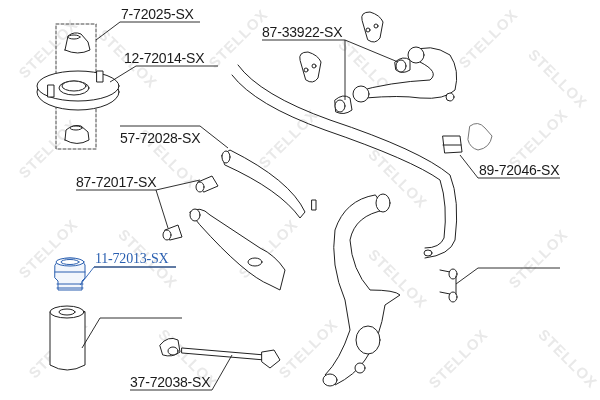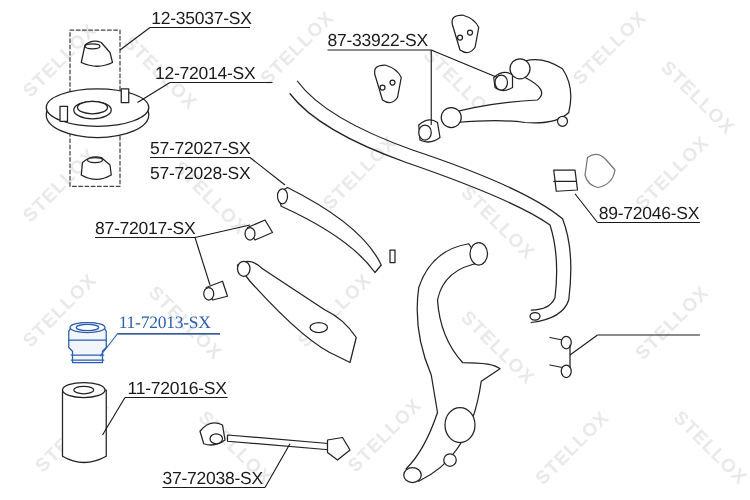--- a/index.html
+++ b/index.html
@@ -182,23 +182,21 @@
       <polyline points="478,268 560,268"></polyline>
         <line x1="478" y1="268" x2="456" y2="284"></line>
       <polyline points="100,318 182,318"></polyline>
         <line x1="100" y1="318" x2="82" y2="348"></line>
       <polyline points="130,390 212,390"></polyline>
         <line x1="212" y1="390" x2="232" y2="355"></line>
     </g>
     <polyline points="94,267 176,267" fill="none" stroke="#2a5fb0" stroke-width="1"></polyline>
   </svg>
 
-  <span class="label" style="left:121px;top:6px">12-35037-SX</span>
+  <span class="label" style="left:121px;top:6px">7-72025-SX</span>
   <span class="label" style="left:124px;top:50px">12-72014-SX</span>
   <span class="label" style="left:262px;top:24px">87-33922-SX</span>
-  <span class="label" style="left:120px;top:110px">57-72027-SX</span>
   <span class="label" style="left:120px;top:130px">57-72028-SX</span>
   <span class="label" style="left:479px;top:162px">89-72046-SX</span>
   <span class="label" style="left:76px;top:174px">87-72017-SX</span>
   <span class="label hl" style="left:95px;top:251px">11-72013-SX</span>
-  <span class="label" style="left:102px;top:302px">11-72016-SX</span>
   <span class="label" style="left:130px;top:374px">37-72038-SX</span>
 </div>
 
 </body></html>

